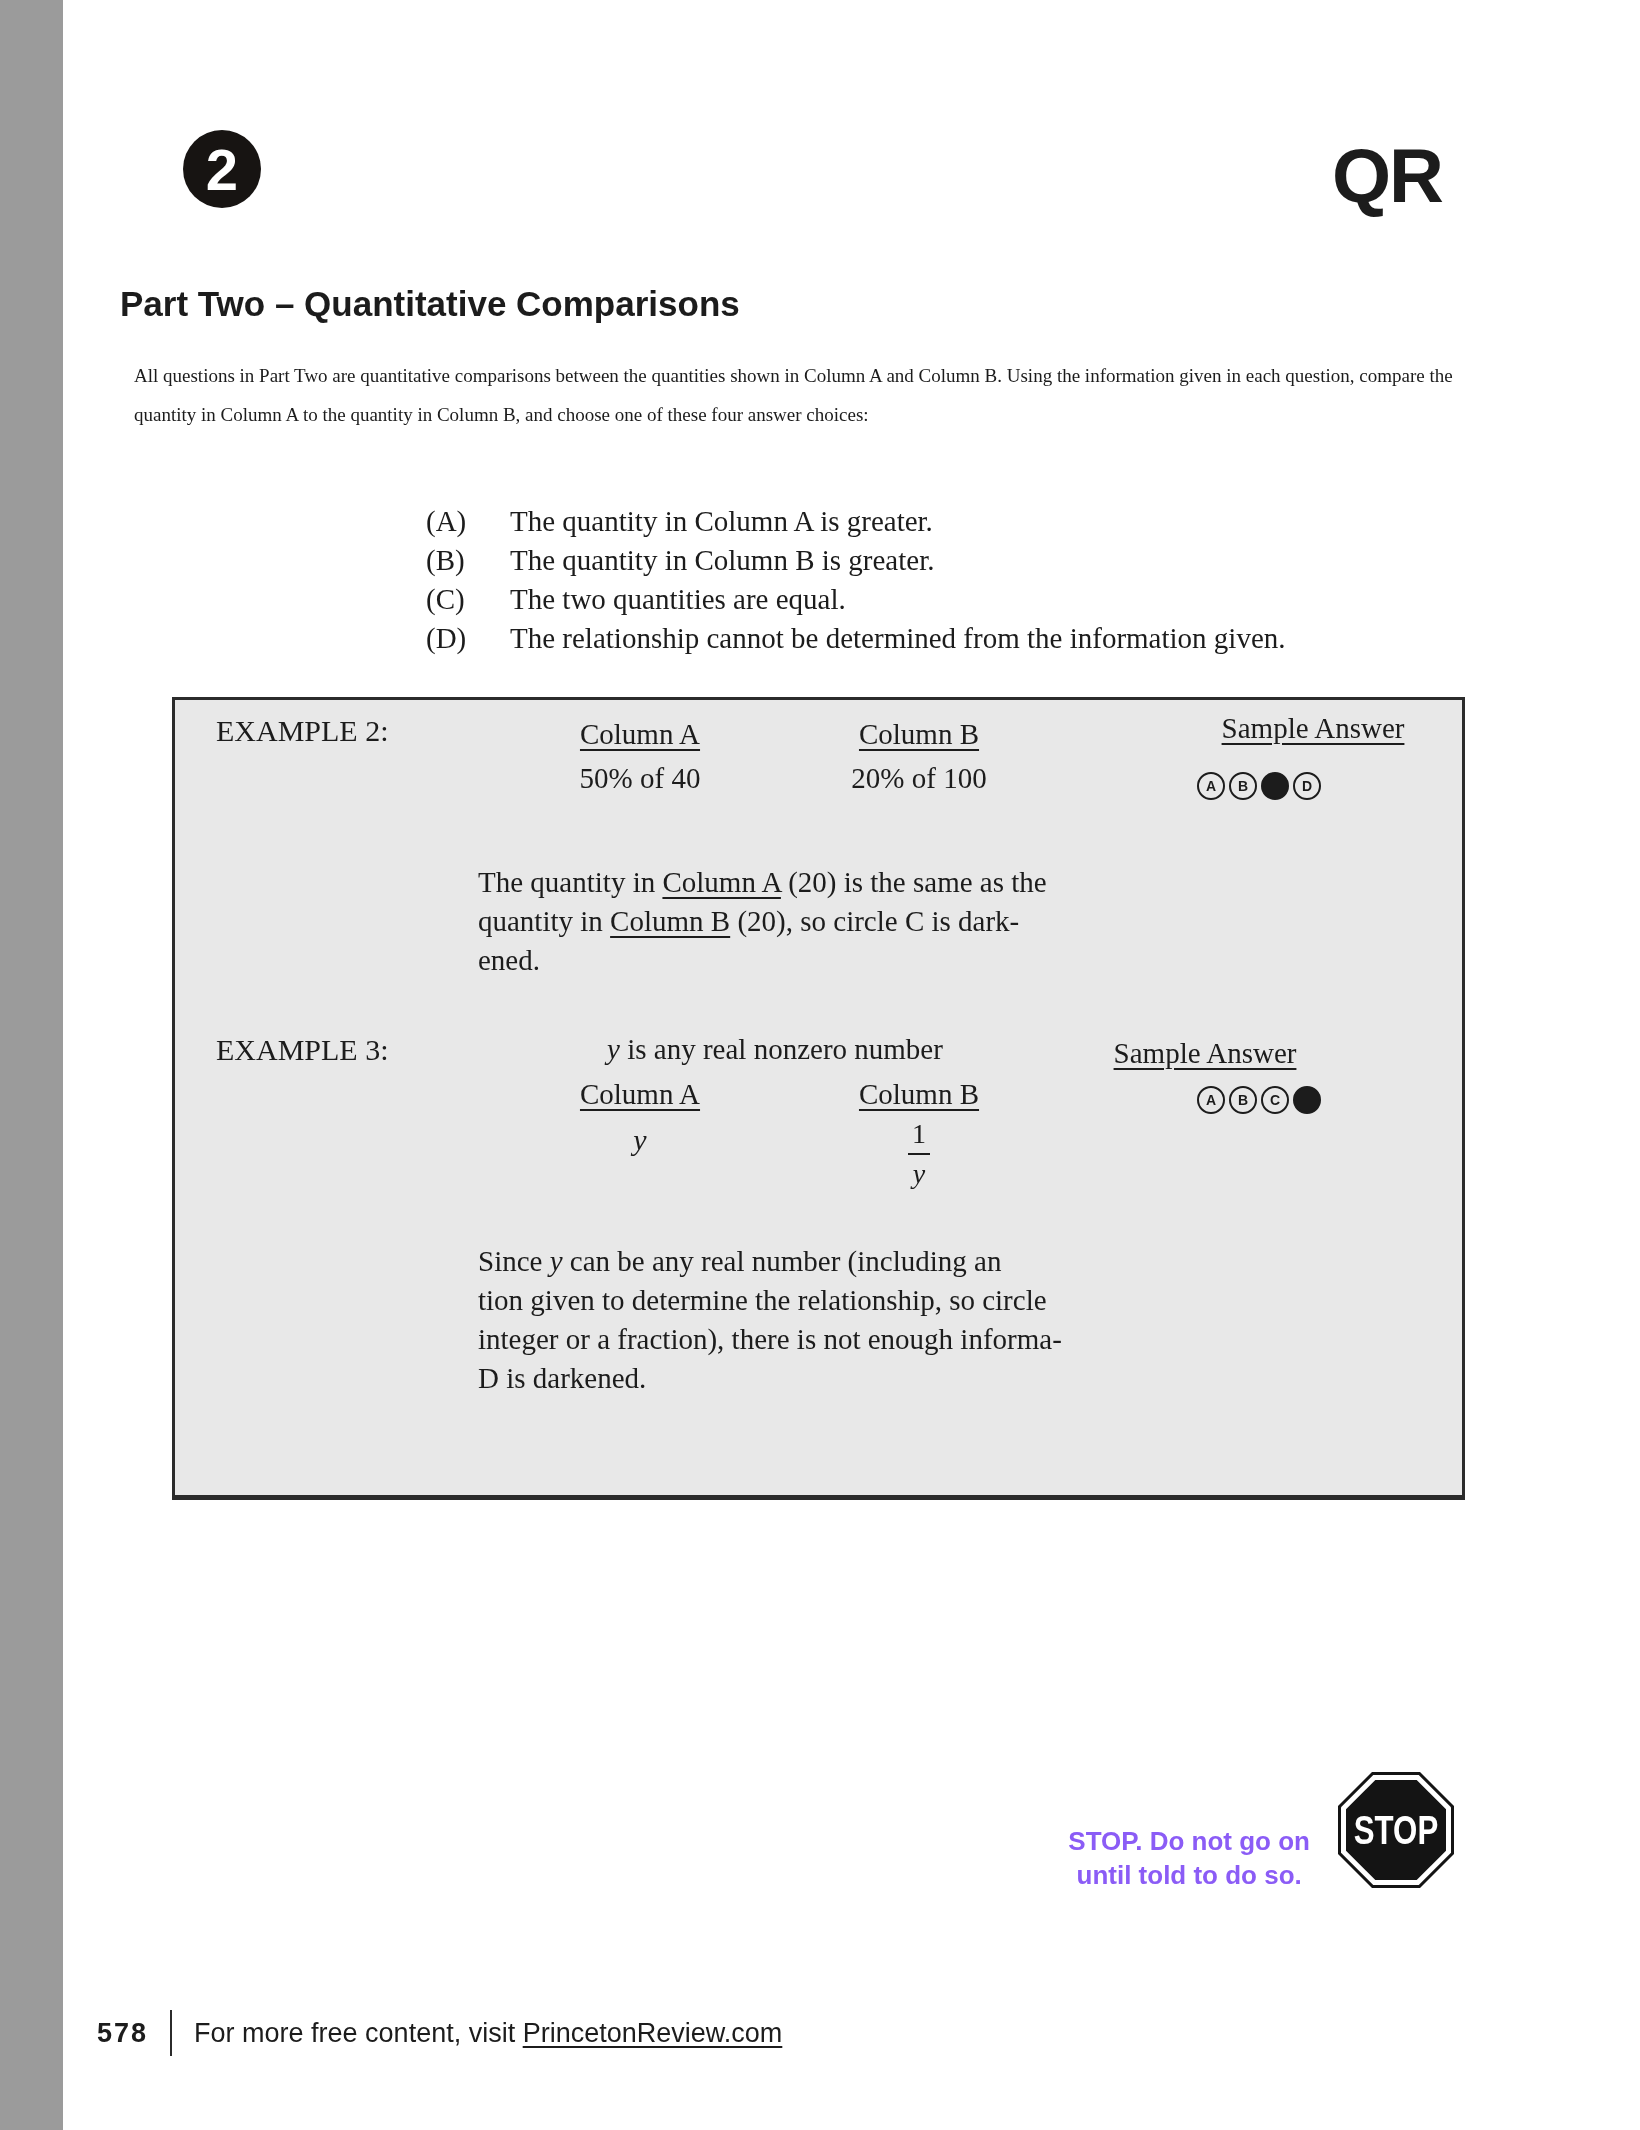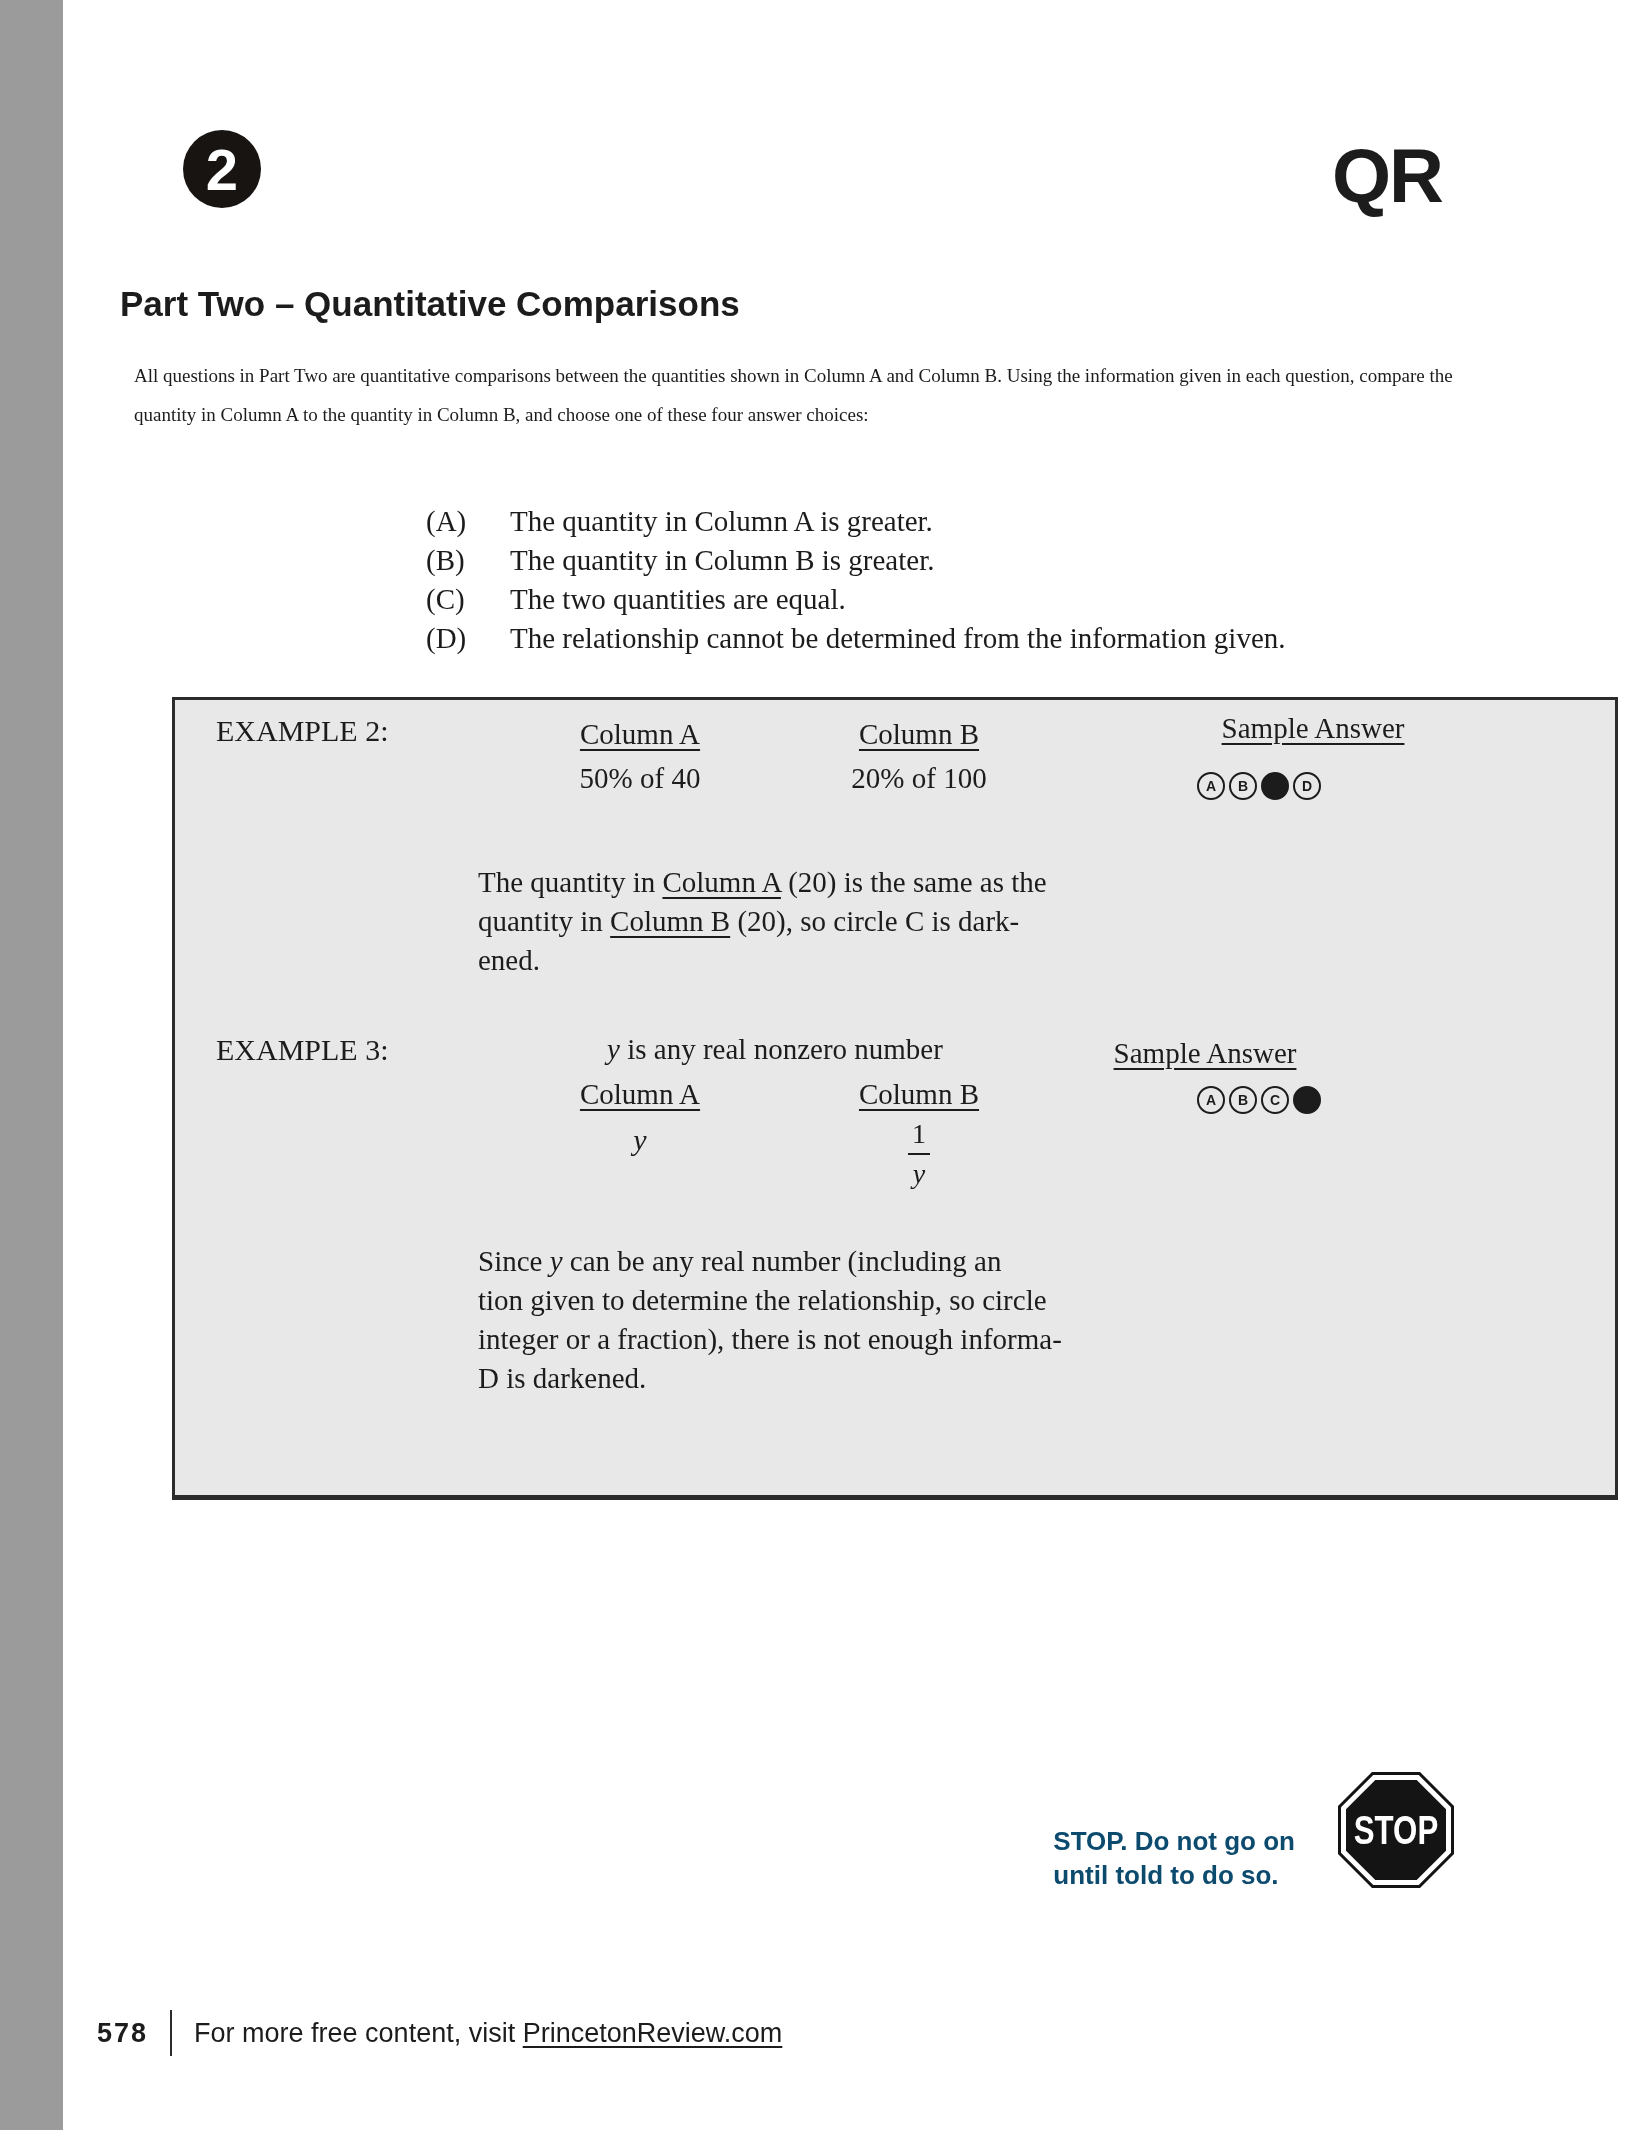--- a/index.html
+++ b/index.html
@@ -41,21 +41,21 @@
   .intro {
     position: absolute; left: 134px; top: 356px;
     width: 1336px;
     font-size: 19px; line-height: 39px;
   }
   .choices { position: absolute; left: 426px; top: 505px; }
   .choice-row { display: flex; height: 39px; font-size: 29px; }
   .choice-label { width: 84px; flex: none; }
   .example-box {
     position: absolute; left: 172px; top: 697px;
-    width: 1446px; height: 803px;
+    width: 1293px; height: 803px;
     background: #e8e8e8;
     border: 3px solid #2b2b2b;
     border-bottom-width: 5px;
   }
   .ex-item { position: absolute; font-size: 29px; white-space: nowrap; }
   .centered { transform: translateX(-50%); }
   .ul {
     text-decoration: underline;
     text-decoration-thickness: 2px;
     text-underline-offset: 5px;
@@ -75,25 +75,25 @@
   .explanation span.u {
     text-decoration: underline;
     text-decoration-thickness: 2px;
     text-underline-offset: 5px;
   }
   .explanation span.i { font-style: italic; }
   .frac { display: inline-block; text-align: center; font-size: 28px; }
   .frac-num { display: block; border-bottom: 2px solid #1c1c1c; padding: 0 4px 3px; }
   .frac-den { display: block; font-style: italic; padding-top: 3px; }
   .stop-text {
-    position: absolute; right: 345px; top: 1824px;
-    text-align: left;
+    position: absolute; right: 330px; top: 1824px;
+    text-align: center;
     font-family: "Liberation Sans", sans-serif;
     font-weight: 700; font-size: 26px; line-height: 34px;
-    color: #0c4a6e;
+    color: #8b5cf6;
   }
   .stop-sign { position: absolute; left: 1338px; top: 1772px; width: 116px; height: 112px; }
   .oct {
     position: absolute;
     clip-path: polygon(29.3% 0%, 70.7% 0%, 100% 29.3%, 100% 70.7%, 70.7% 100%, 29.3% 100%, 0% 70.7%, 0% 29.3%);
   }
   .oct.outer { left: 0; top: 0; width: 116px; height: 116px; background: #141414; }
   .oct.mid   { left: 3px; top: 3px; width: 110px; height: 110px; background: #ffffff; }
   .oct.inner { left: 8px; top: 8px; width: 100px; height: 100px; background: #141414; }
   .stop-word {

